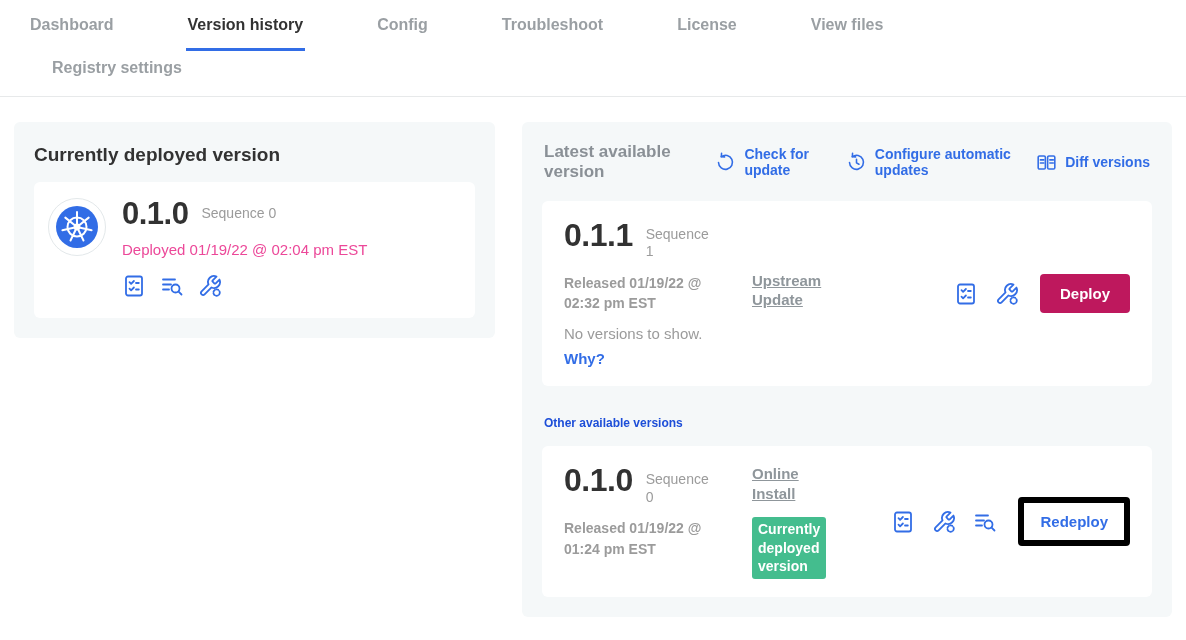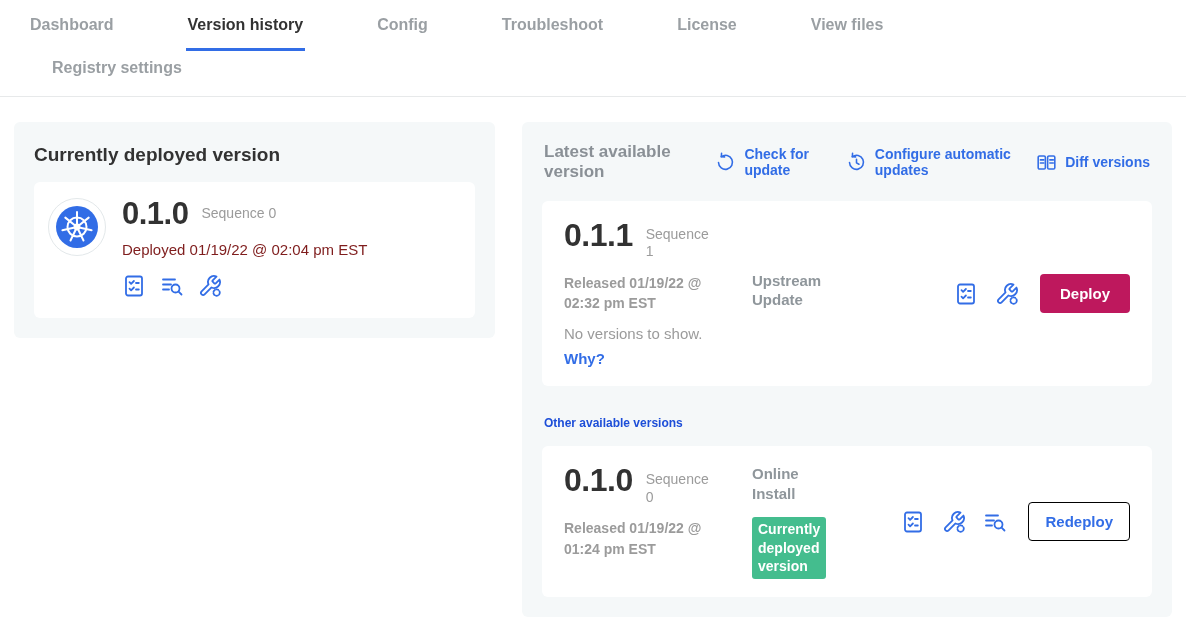--- a/index.html
+++ b/index.html
@@ -33,21 +33,21 @@
   .lp-title { font-size:19px; font-weight:700; color:#323232; margin:2px 0 16px 0; }
   .deployed-card { display:flex; gap:16px; padding:16px 18px 20px 14px; }
   .avatar {
     width:58px; height:58px; border-radius:50%; background:#fff;
     border:1px solid #e3e8ea; display:flex; align-items:center; justify-content:center; flex:none;
   }
   .vrow { display:flex; align-items:flex-start; gap:13px; }
   .version { font-size:31px; font-weight:700; line-height:1; letter-spacing:-0.5px; color:#323232; }
   .seq { font-size:14px; color:#9b9b9b; margin-top:7px; line-height:1.25; }
   .seq.wrap { width:64px; }
-  .deployed-at { font-size:15px; color:#7f1d1d; margin-top:12px; }
+  .deployed-at { font-size:15px; color:#ec4899; margin-top:12px; }
   .icon-row { display:flex; align-items:center; gap:14px; margin-top:16px; }
 
   
   .ic { width:24px; height:24px; fill:none; stroke:#326de6; stroke-width:1.8;
         stroke-linecap:round; stroke-linejoin:round; cursor:pointer; flex:none; }
   .ic.sm { width:21px; height:21px; cursor:default; }
 
   
   .rp-header { display:flex; align-items:center; justify-content:space-between; padding:0 2px; }
   .rp-title { width:150px; font-size:17px; font-weight:700; color:#8a9096; line-height:1.2; }
@@ -60,28 +60,28 @@
   .release-card { display:flex; padding:18px 22px; margin-top:18px; }
   .release-card.first { min-height:178px; }
   .release-card.other { min-height:140px; margin-top:0; }
   .rc-left { width:188px; flex:none; }
   .rc-left .version { font-size:32px; }
   .released { width:160px; font-size:14px; font-weight:700; color:#9b9b9b; line-height:1.45; margin-top:12px; }
   .no-changes { font-size:15px; color:#9b9b9b; margin-top:12px; }
   .why { display:inline-block; font-size:15px; font-weight:700; color:#326de6; margin-top:8px; cursor:pointer; text-decoration:none; }
   .rc-mid { width:130px; flex:none; }
   .rc-mid.pad { padding-top:52px; }
-  .source { width:92px; font-size:15px; font-weight:700; color:#8f969b; line-height:1.3; }
+  .source { width:92px; font-size:15px; font-weight:700; color:#8f969b; line-height:1.3;text-decoration:underline; }
   .badge { display:inline-block; width:74px; margin-top:14px; padding:3px 6px 4px 6px;
            background:#44bd8e; color:#fff; font-size:14px; font-weight:700;
            line-height:1.3; border-radius:3px; }
   .rc-right { margin-left:auto; align-self:center; display:flex; align-items:center; gap:17px; }
   .btn { font-family:inherit; font-size:15px; font-weight:700; border-radius:4px; cursor:pointer; }
   .btn.primary { background:#be185d; color:#fff; border:none; padding:11px 20px; margin-left:4px; }
-  .btn.secondary { background:#fff; color:#326de6; border:1px solid #000000; padding:10px 16px; margin-left:4px; }
+  .btn.secondary { background:#fff; color:#326de6; border:6px solid #000000; padding:10px 16px; margin-left:4px; }
   .other-title { font-size:12px; font-weight:700; color:#1d4ed8; margin:30px 2px 16px 2px; }
 </style>
 </head>
 <body>
 
 <div class="nav">
   <div class="nav-row">
     <div class="tab">Dashboard</div>
     <div class="tab active">Version history</div>
     <div class="tab">Config</div>

